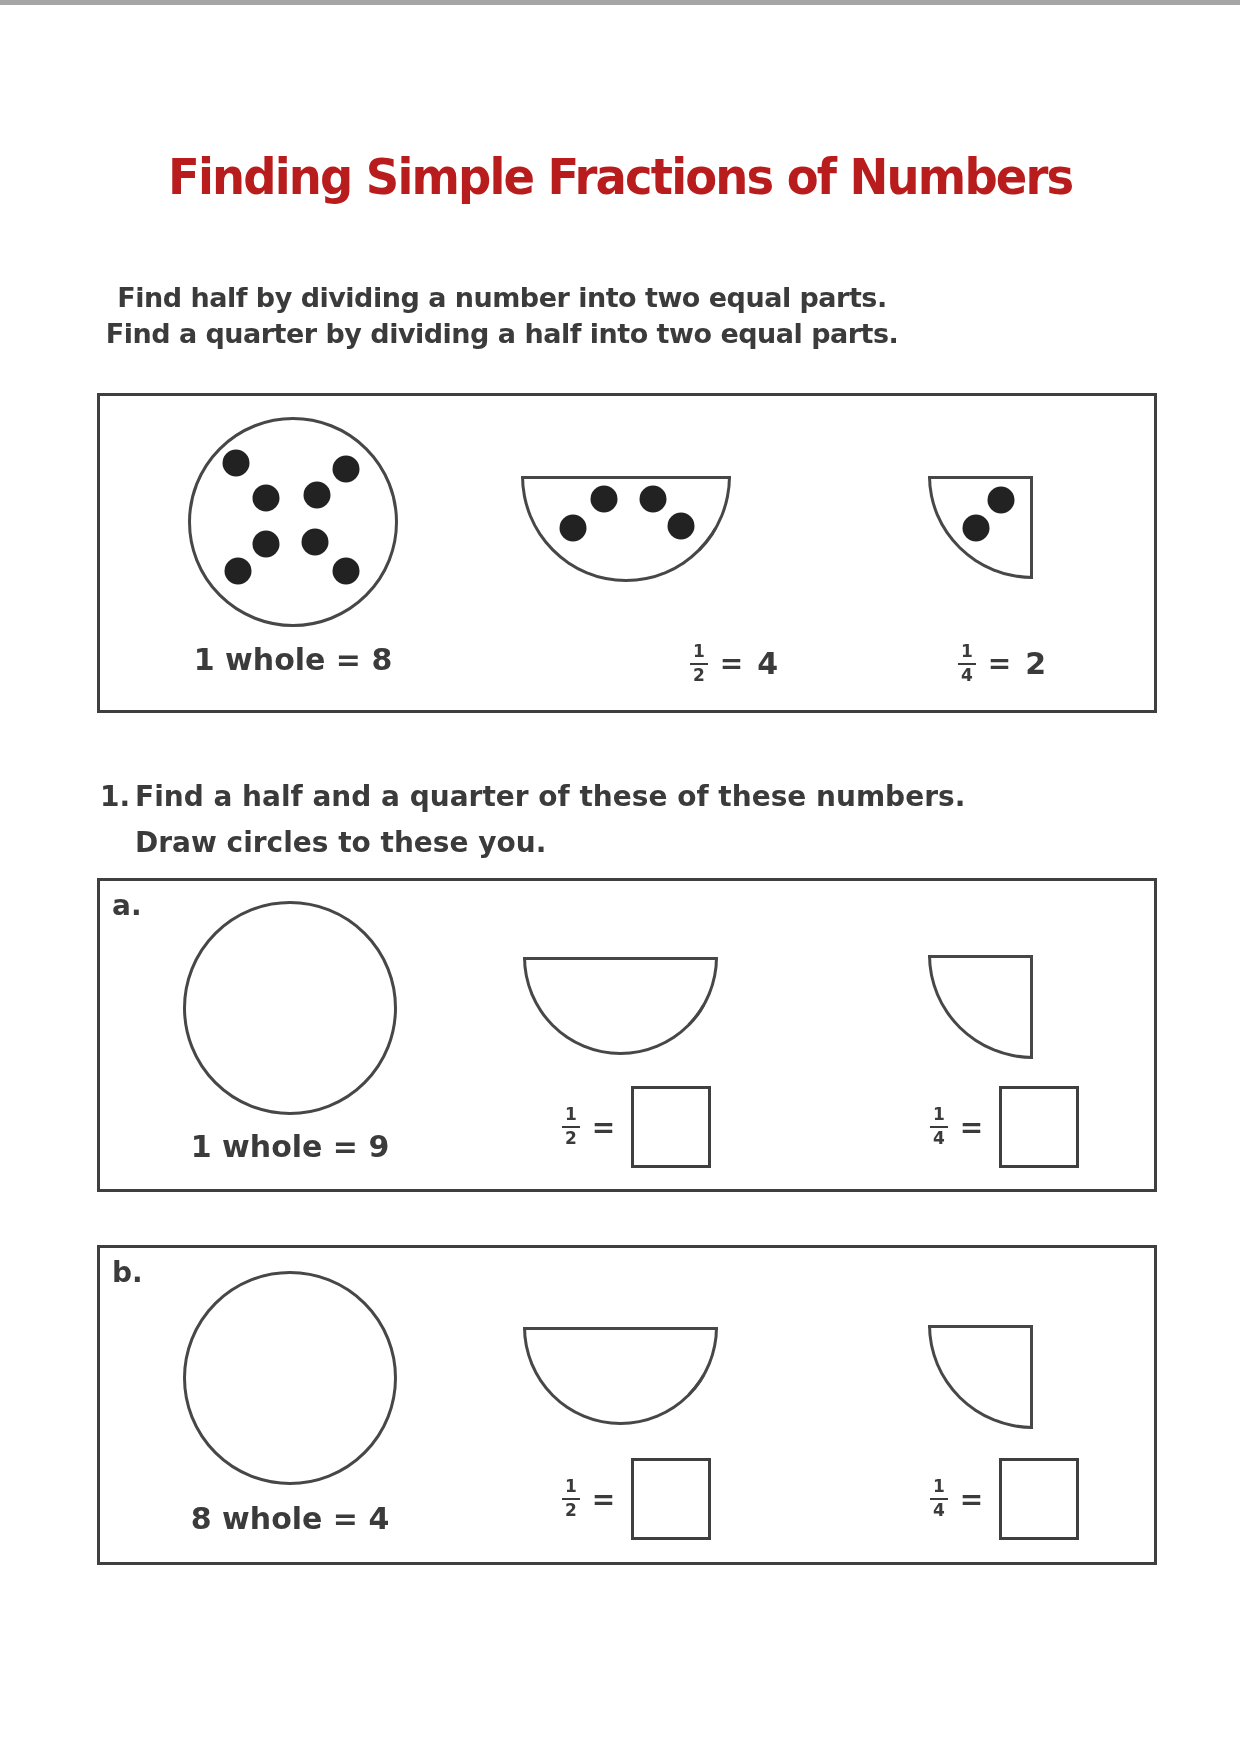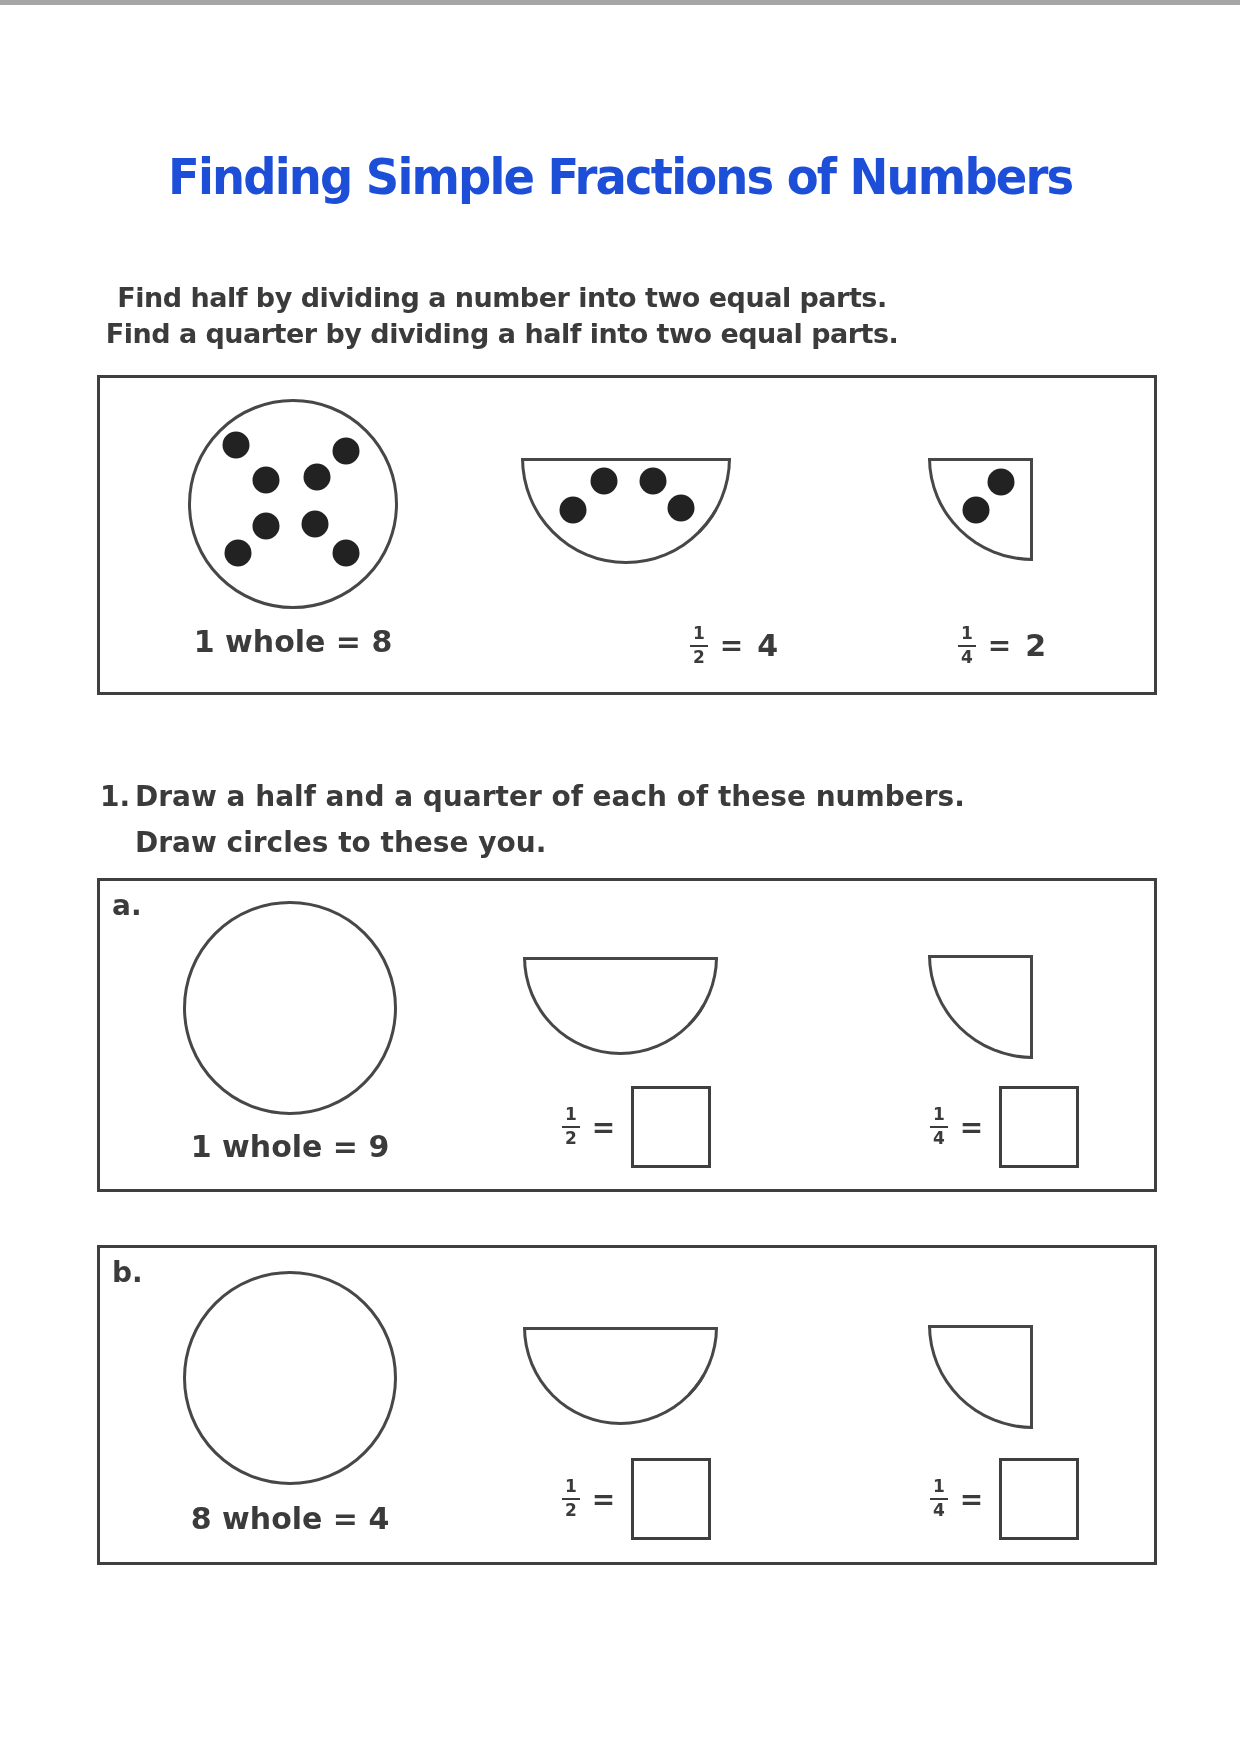--- a/index.html
+++ b/index.html
@@ -7,34 +7,34 @@
   body { font-family:"DejaVu Sans", sans-serif; color:#3b3b3b; }
   .page {
     position:relative; width:1240px; height:1754px; background:#ffffff;
     overflow:hidden; margin:0 auto;
   }
   .top-bar {
     position:absolute; left:0; top:0; width:1240px; height:5px; background:#a6a6a6;
   }
   .title {
     position:absolute; top:148px; left:0; width:1240px; text-align:center;
-    font-size:50px; font-weight:bold; letter-spacing:-2px; color:#1d4ed8;
+    font-size:50px; font-weight:bold; letter-spacing:-2px; color:#b91c1c;
   }
   .title > span { display:inline-block; transform:scaleX(0.93); }
   .subtitle {
     position:absolute; left:0; width:1004px; text-align:center;
     font-size:27px; font-weight:bold; color:#3b3b3b; letter-spacing:-0.5px;
   }
   .subtitle.line1 { top:282px; }
   .subtitle.line2 { top:318px; }
 
   .frame {
     position:absolute; left:97px; width:1060px; border:3px solid #3f3f3f; background:#fff;
   }
-  .frame.example  { top:375px; height:320px; }
+  .frame.example  { top:393px; height:320px; }
   .frame.prob-a   { top:878px;  height:314px; }
   .frame.prob-b   { top:1245px; height:320px; }
 
   .shape { position:absolute; background:#fff; }
   .shape-circle  { border:3px solid #474747; border-radius:50%; }
   .shape-half    { border:3px solid #474747; border-radius:0 0 50% 50% / 0 0 100% 100%; }
   .shape-quarter { border:3px solid #474747; border-radius:0 0 0 100%; }
 
   .dot {
     position:absolute; width:27px; height:27px; background:#222222;
@@ -119,21 +119,21 @@
         <span class="den">4</span>
       </span>
       <span class="eq">=</span>
       <span class="val">2</span>
     </div>
   </div>
 
   <div class="question">
     <div class="q-line1">
       <span class="q-num">1.</span>
-      <span>Draw a half and a quarter of each of these numbers.</span>
+      <span>Find a half and a quarter of these of these numbers.</span>
     </div>
     <div class="q-line2">Draw circles to these you.</div>
   </div>
 
   <div class="frame prob-a">
     <div class="letter">a.</div>
     <div class="shape shape-circle" style="left:83px; top:20px; width:214px; height:214px;"></div>
     <div class="shape-label" style="left:190px; top:248px;">1 whole = 9</div>
 
     <div class="shape shape-half" style="left:423px; top:76px; width:195px; height:98px;"></div>

